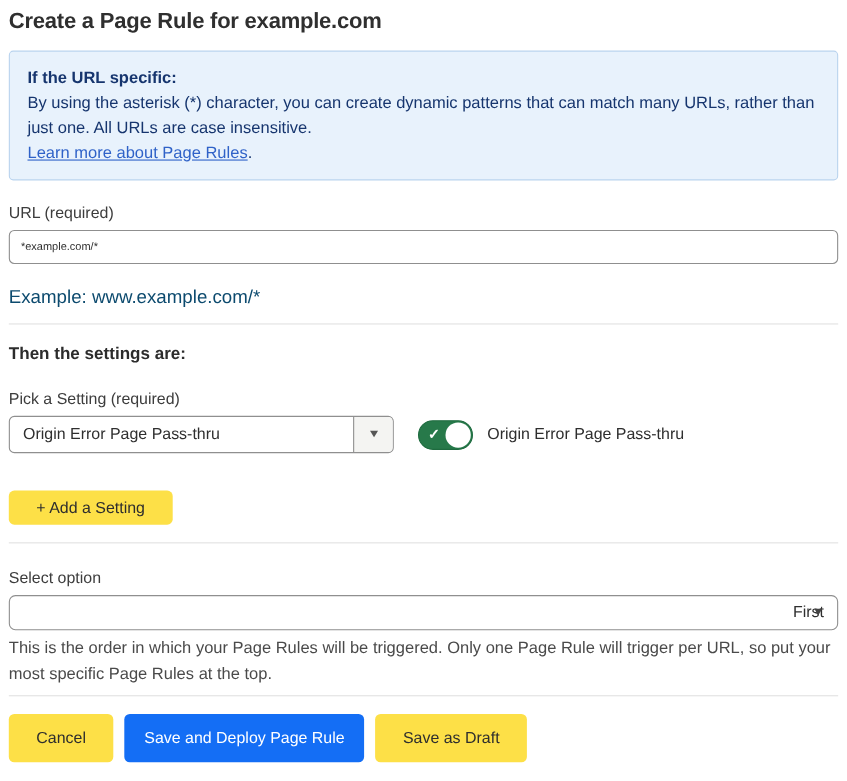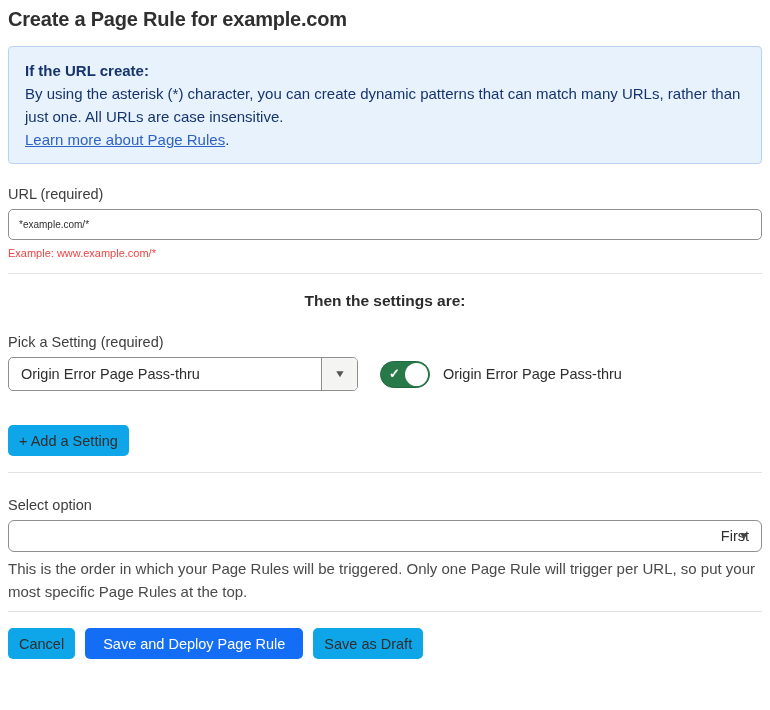--- a/index.html
+++ b/index.html
@@ -53,39 +53,38 @@
     border-radius: 5px;
     padding: 0 10px;
     font-family: "Liberation Sans", sans-serif;
     font-size: 10px;
     color: #2f2f2f;
     background: #fff;
     outline: none;
     display: block;
   }
   .helper-text {
-    margin-top: 7px;
-    font-size: 11px;
-    color: #ef4444;
+    margin-top: 20px;
+    font-size: 17px;
+    color: #0c4a6e;
   }
 
   .divider {
     border: none;
     border-top: 1px solid #e2e2e2;
     margin-top: 14px;
   }
   .divider-2 { margin-top: 16px; }
   .divider-3 { margin-top: 8px; }
 
   .section-heading {
     margin-top: 18px;
     font-size: 15.5px;
     font-weight: 700;
     color: #2c2c2c;
-    text-align: center;
   }
   .picker-label { margin-top: 24px; }
 
   .setting-row {
     margin-top: 7px;
     display: flex;
     align-items: center;
   }
   .combobox {
     width: 350px;
@@ -155,22 +154,22 @@
     color: #2e2e2e;
   }
 
   .btn {
     height: 31px;
     border: none;
     border-radius: 5px;
     font-family: "Liberation Sans", sans-serif;
     font-size: 14.5px;
     color: #2e2e2e;
-    background: #0ea5e9;
-    padding: 0 11px;
+    background: #fde047;
+    padding: 0 25px;
     cursor: pointer;
   }
   .add-setting-btn { margin-top: 34px; display: inline-block; }
 
   .select-label { margin-top: 24px; }
   .selectbox {
     margin-top: 7px;
     width: 754px;
     height: 32px;
     border: 1px solid #8f8f8f;
@@ -198,36 +197,36 @@
     color: #4a4a4a;
     max-width: 748px;
   }
 
   .footer {
     margin-top: 16px;
     display: flex;
     gap: 10px;
     align-items: center;
   }
-  .footer .btn { height: 31px; }
+  .footer .btn { height: 44px; }
   .btn-primary {
     background: #146ef5;
     color: #ffffff;
     padding: 0 18px;
   }
 </style>
 </head>
 <body>
 
 <div class="container">
 
   <h1 class="page-title">Create a Page Rule for example.com</h1>
 
   <div class="info-box">
-    <div class="info-heading">If the URL create:</div>
+    <div class="info-heading">If the URL specific:</div>
     <div class="info-body">By using the asterisk (*) character, you can create dynamic patterns that can match many URLs, rather than just one. All URLs are case insensitive.</div>
     <div><a class="info-link">Learn more about Page Rules</a><span>.</span></div>
   </div>
 
   <div class="field-label url-label">URL (required)</div>
   <input type="text" class="text-input" value="*example.com/*" style="">
   <div class="helper-text">Example: www.example.com/*</div>
 
   <hr class="divider">
 

